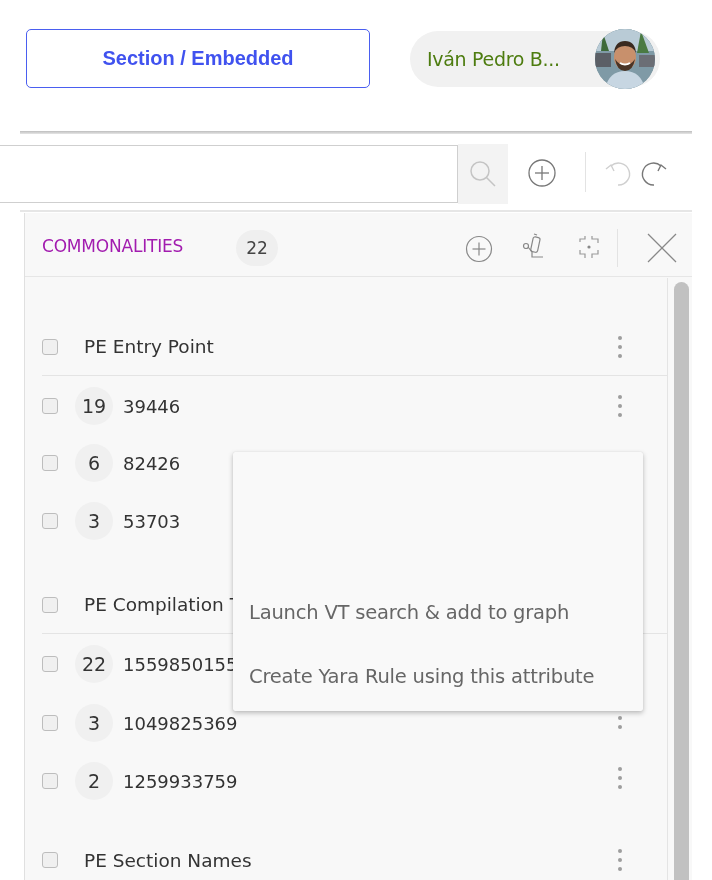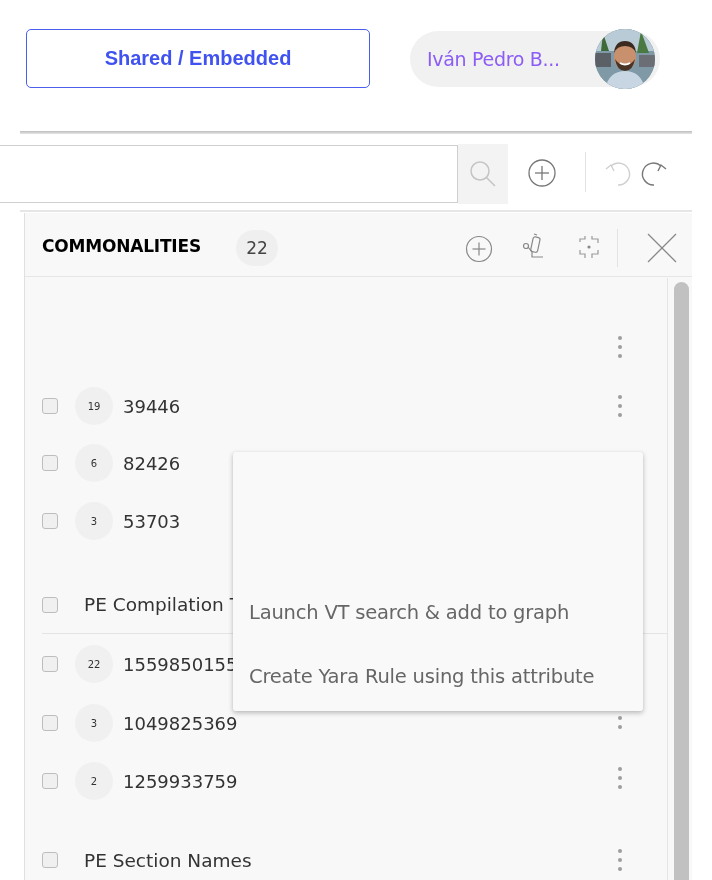--- a/index.html
+++ b/index.html
@@ -3,68 +3,68 @@
 <meta charset="utf-8">
 <style>
   * { box-sizing: border-box; margin: 0; padding: 0; }
   html, body { width: 712px; height: 880px; overflow: hidden; background: #ffffff; font-family: "Liberation Sans", sans-serif; }
   .abs { position: absolute; }
 
   
   #shared-btn { left: 26px; top: 29px; width: 344px; height: 59px; border: 1.5px solid #4a5ef0; border-radius: 5px; background: #fff;
     display: flex; align-items: center; justify-content: center; color: #4052ef; font-weight: bold; font-size: 20px; cursor: pointer; }
   #user-chip { left: 410px; top: 31px; width: 250px; height: 56px; background: #f1f1f1; border-radius: 28px; display: flex; align-items: center; cursor: pointer; }
-  #user-chip .name { margin-left: 17px; font-size: 19px; color: #8b5cf6; font-family: "DejaVu Sans", sans-serif; letter-spacing: -0.3px; }
+  #user-chip .name { margin-left: 17px; font-size: 19px; color: #4d7c0f; font-family: "DejaVu Sans", sans-serif; letter-spacing: -0.3px; }
   #avatar { left: 595px; top: 29px; width: 60px; height: 60px; border-radius: 50%; overflow: hidden; background: #8aa0a8; }
 
   #top-divider { left: 20px; top: 131px; width: 672px; height: 3px; background: linear-gradient(#bdbdbd, #e6e6e6); }
 
   
   #search-input { left: 0; top: 145px; width: 458px; height: 58px; border: 1px solid #cfcfcf; border-left: none; background: #fff; font-size: 16px; padding: 0 12px; outline: none; }
   #search-btn { left: 458px; top: 144px; width: 50px; height: 60px; background: #f3f3f3; display: flex; align-items: center; justify-content: center; cursor: pointer; }
   #add-btn { left: 525px; top: 156px; width: 34px; height: 34px; display: flex; align-items: center; justify-content: center; cursor: pointer; }
   #toolbar-sep { left: 585px; top: 152px; width: 1px; height: 40px; background: #e3e3e3; }
   #undo-btn { left: 600px; top: 155px; width: 36px; height: 36px; cursor: pointer; display: flex; align-items: center; justify-content: center; }
   #redo-btn { left: 636px; top: 155px; width: 36px; height: 36px; cursor: pointer; display: flex; align-items: center; justify-content: center; }
   #search-divider { left: 20px; top: 210px; width: 672px; height: 2px; background: #e6e6e6; }
 
   
   #panel { left: 24px; top: 213px; width: 668px; height: 667px; background: #f8f8f8; border-left: 1px solid #e0e0e0; }
   #panel-header { left: 25px; top: 213px; width: 667px; height: 64px; background: #f8f8f8; border-bottom: 1.5px solid #e6e6e6; }
-  #panel-title { left: 42px; top: 236px; font-size: 19px; color: #000000; letter-spacing: -0.2px; font-family: "DejaVu Sans", sans-serif; font-size: 17px; font-weight: bold; }
+  #panel-title { left: 42px; top: 236px; font-size: 19px; color: #a21caf; letter-spacing: -0.2px; font-family: "DejaVu Sans", sans-serif; font-size: 17px; }
   #panel-count { left: 236px; top: 230px; width: 42px; height: 36px; border-radius: 18px; background: #efefef; font-size: 19px; color: #444; display: flex; align-items: center; justify-content: center; font-family: "DejaVu Sans", sans-serif; font-size: 17px; }
   .hdr-icon { width: 34px; height: 34px; display: flex; align-items: center; justify-content: center; cursor: pointer; }
   #hdr-add { left: 462px; top: 232px; }
   #hdr-export { left: 516px; top: 230px; }
   #hdr-focus { left: 572px; top: 230px; }
   #hdr-sep { left: 617px; top: 229px; width: 1px; height: 38px; background: #e3e3e3; }
   #hdr-close { left: 642px; top: 228px; width: 40px; height: 40px; }
 
   
   #list-area { left: 25px; top: 278px; width: 642px; height: 602px; overflow: hidden; }
   .group-row, .item-row { position: absolute; left: 0; width: 642px; height: 58px; display: flex; align-items: center; }
   .group-row.bordered { border-bottom: 1.5px solid #e4e4e4; left: 17px; width: 625px; }
   .chk { width: 16px; height: 16px; border: 1.5px solid #bdbdbd; border-radius: 3px; background: #f0f0f0; flex: 0 0 auto; cursor: pointer; }
   .group-label { font-size: 20px; color: #333; margin-left: 26px; white-space: nowrap; font-family: "DejaVu Sans", sans-serif; font-size: 18.5px; }
-  .badge { width: 38px; height: 38px; border-radius: 50%; background: #f0f0f0; display: flex; align-items: center; justify-content: center; font-size: 10px; color: #333; margin-left: 17px; flex: 0 0 auto; font-family: "DejaVu Sans", sans-serif; }
+  .badge { width: 38px; height: 38px; border-radius: 50%; background: #f0f0f0; display: flex; align-items: center; justify-content: center; font-size: 19px; color: #333; margin-left: 17px; flex: 0 0 auto; font-family: "DejaVu Sans", sans-serif; }
   .item-value { margin-left: 10px; font-size: 18px; color: #333; white-space: nowrap; font-family: "DejaVu Sans", sans-serif; }
   .kebab { position: absolute; left: 585px; width: 20px; height: 34px; display: flex; flex-direction: column; align-items: center; justify-content: center; gap: 5px; cursor: pointer; }
   .kebab span { width: 4px; height: 4px; border-radius: 50%; background: #9e9e9e; display: block; }
 
   #list-border-right { left: 667px; top: 278px; width: 1px; height: 602px; background: #e4e4e4; }
   #scrollbar-thumb { left: 674px; top: 282px; width: 15px; height: 598px; background: #c1c1c1; border-radius: 8px 8px 0 0; cursor: pointer; }
 
   
   #context-menu { left: 233px; top: 452px; width: 410px; height: 259px; background: #f9f9f9; box-shadow: 0 2px 5px rgba(0,0,0,0.25), 0 0 1px rgba(0,0,0,0.15); border-radius: 2px; }
   .menu-item { position: absolute; left: 0; width: 410px; height: 64px; display: flex; align-items: center; padding-left: 16px; font-size: 21px; color: #666; cursor: pointer; white-space: nowrap; font-family: "DejaVu Sans", sans-serif; font-size: 19.5px; letter-spacing: -0.2px; }
 </style>
 </head>
 <body>
 
-<button id="shared-btn" class="abs">Shared / Embedded</button>
+<button id="shared-btn" class="abs">Section / Embedded</button>
 
 <div id="user-chip" class="abs">
   <span class="name">Iván Pedro B...</span>
 </div>
 <div id="avatar" class="abs">
   <svg width="60" height="60" viewBox="0 0 60 60">
     <rect width="60" height="60" fill="#7f9aa6"></rect>
     <rect x="0" y="0" width="60" height="22" fill="#b9cbd6"></rect>
     <path d="M8 4 L14 22 L6 22Z" fill="#3e6a3a"></path>
     <path d="M46 2 L54 24 L42 24Z" fill="#4a7a42"></path>
@@ -141,20 +141,24 @@
 <div id="hdr-sep" class="abs"></div>
 <div id="hdr-close" class="abs hdr-icon">
   <svg width="36" height="36" viewBox="0 0 36 36">
     <line x1="4" y1="4" x2="32" y2="32" stroke="#888" stroke-width="1.3"></line>
     <line x1="32" y1="4" x2="4" y2="32" stroke="#888" stroke-width="1.3"></line>
   </svg>
 </div>
 
 <div id="list-area" class="abs">
 
+  <div class="group-row bordered" style="top:40px;">
+    <span class="chk"></span>
+    <span class="group-label">PE Entry Point</span>
+  </div>
   <div class="kebab" style="top:52px;">
       <span></span>
       <span></span>
       <span></span>
     </div>
 
   <div class="item-row" style="top:99px; padding-left:17px;">
     <span class="chk"></span>
     <span class="badge">19</span>
     <span class="item-value">39446</span>

